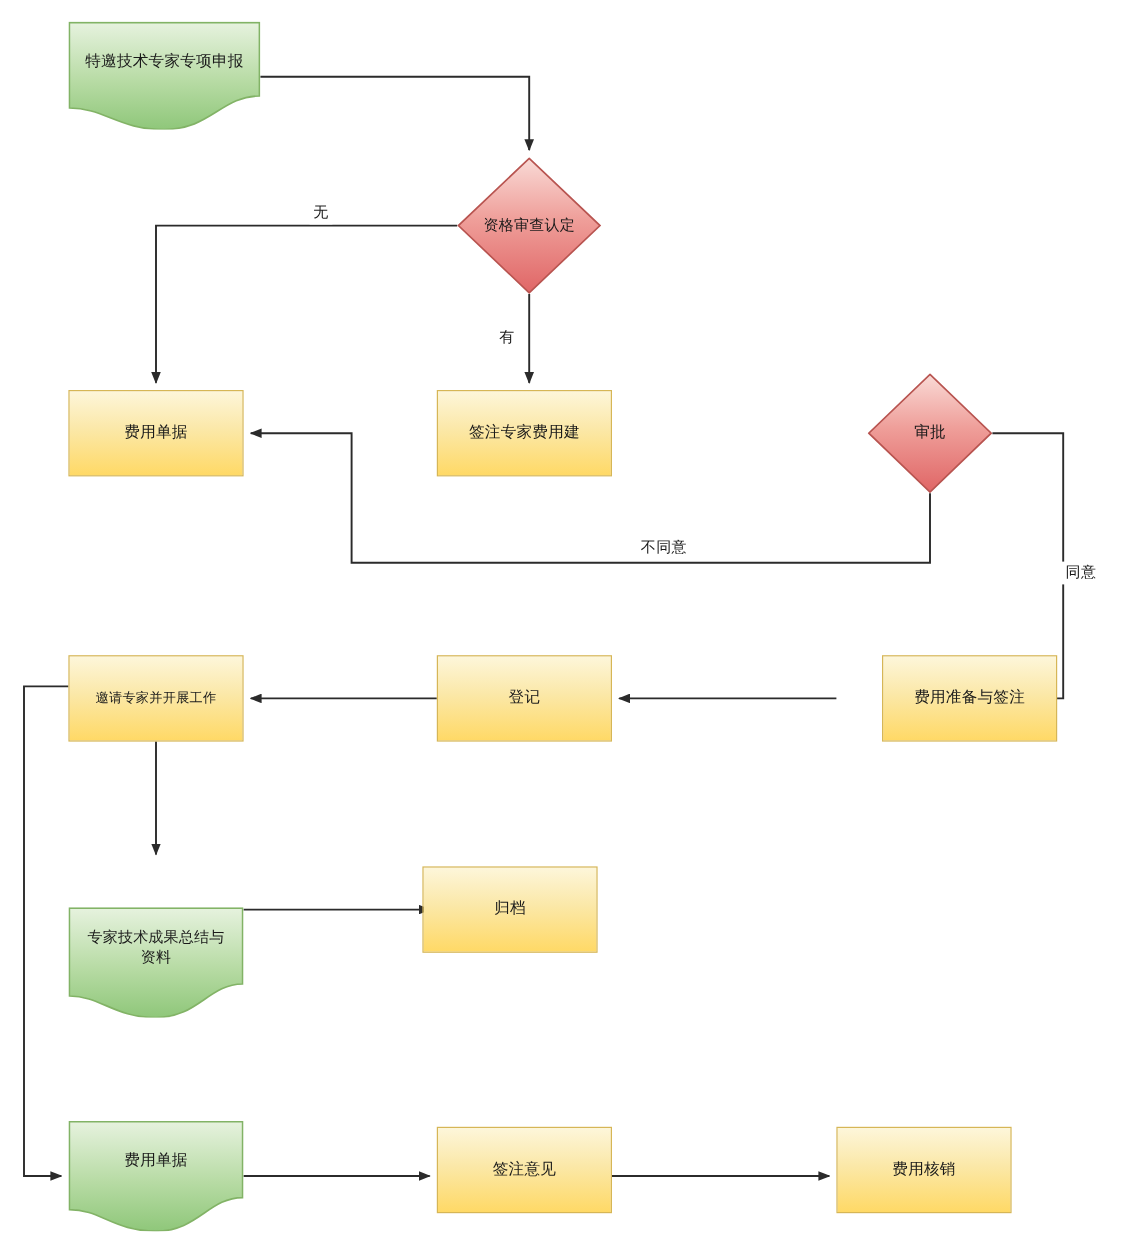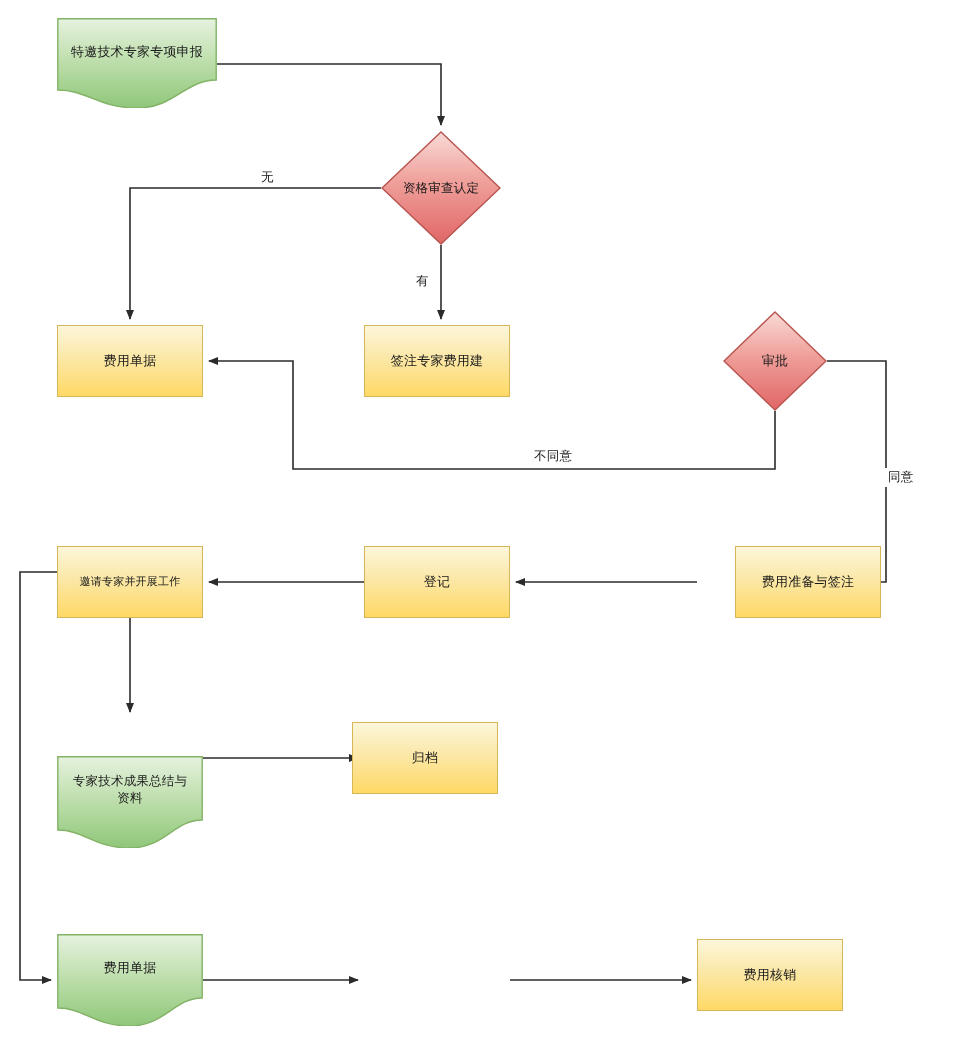--- a/index.html
+++ b/index.html
@@ -182,20 +182,23 @@
     <span class="node-label">归档</span>
   </div>
 
   <div class="node docnode" style="left:57px; top:934px; width:146px; height:92px;">
     <svg width="146" height="92" viewBox="0 0 146 92">
       <path d="M0.8,0.8 H145.2 V64 C117,64 108,92 73,92 C38,92 27,74 0.8,74 Z" fill="url(#gradDoc)" stroke="#82b366" stroke-width="1.4"></path>
     </svg>
     <span class="node-label" style="margin-bottom:24px;">费用单据</span>
   </div>
 
+  <div class="node proc" style="left:364px; top:939px; width:146px; height:72px;">
+    <span class="node-label">签注意见</span>
+  </div>
 
   <div class="node proc" style="left:697px; top:939px; width:146px; height:72px;">
     <span class="node-label">费用核销</span>
   </div>
 
   <div class="edge-label" style="left:258px; top:168px;">无</div>
   <div class="edge-label" style="left:413px; top:272px;">有</div>
   <div class="edge-label" style="left:531px; top:447px;">不同意</div>
   <div class="edge-label" style="left:885px; top:468px;">同意</div>
 

